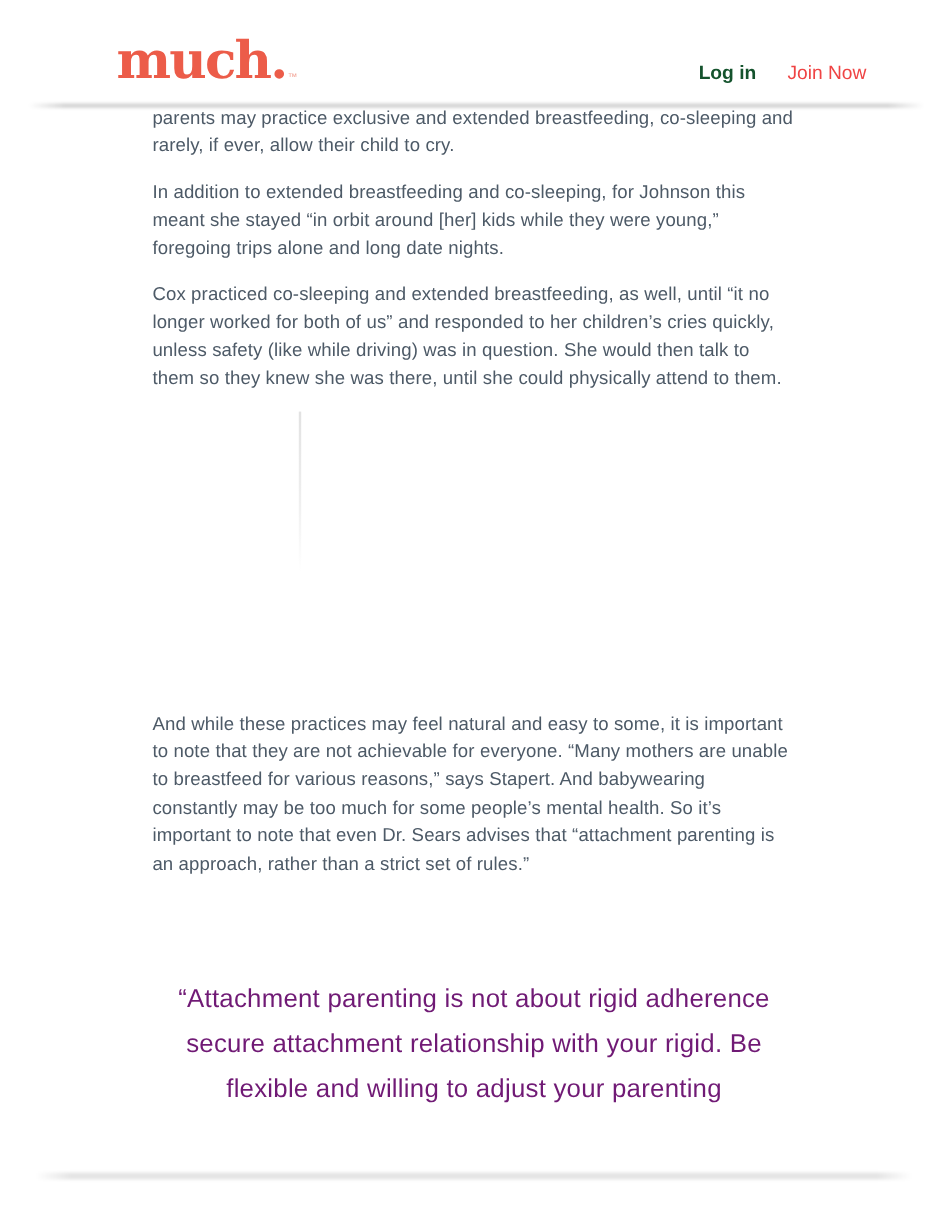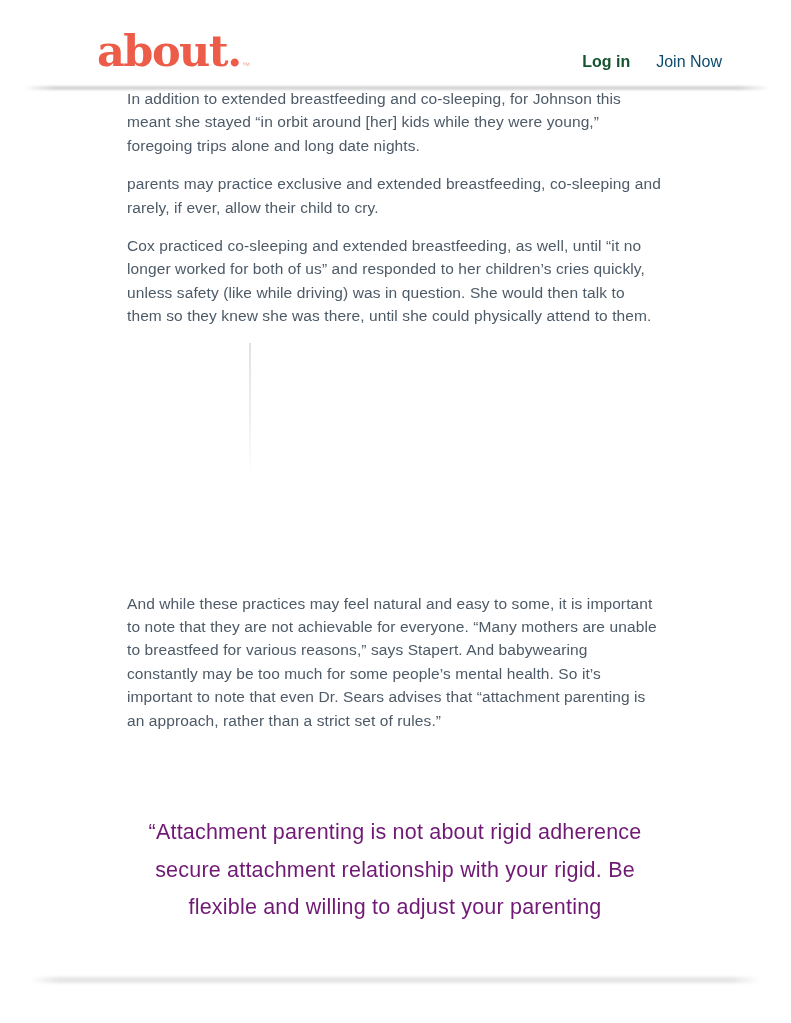--- a/index.html
+++ b/index.html
@@ -96,21 +96,21 @@
     gap: 26px;
     font-size: 16px;
   }
   .login-link {
     color: #14532d;
     font-weight: 700;
     text-decoration: none;
     cursor: pointer;
   }
   .join-link {
-    color: #0c4a6e;
+    color: #ef4444;
     font-weight: 400;
     text-decoration: none;
     cursor: pointer;
   }
   .header-shadow {
     position: absolute;
     top: 86px;
     left: 24px;
     width: 746px;
     height: 4px;
@@ -143,39 +143,39 @@
     border-radius: 3px;
     z-index: 11;
   }
 </style>
 </head>
 <body>
 
 <div class="page">
 
   <div class="article">
+    <p>parents may practice exclusive and extended breastfeeding, co-sleeping and rarely, if ever, allow their child to cry.</p>
     <p>In addition to extended breastfeeding and co-sleeping, for Johnson this meant she stayed “in orbit around [her] kids while they were young,” foregoing trips alone and long date nights.</p>
-    <p>parents may practice exclusive and extended breastfeeding, co-sleeping and rarely, if ever, allow their child to cry.</p>
     <p>Cox practiced co-sleeping and extended breastfeeding, as well, until “it no longer worked for both of us” and responded to her children’s cries quickly, unless safety (like while driving) was in question. She would then talk to them so they knew she was there, until she could physically attend to them.</p>
 
     <div class="embed-placeholder">
       <div class="embed-line"></div>
     </div>
 
     <p>And while these practices may feel natural and easy to some, it is important to note that they are not achievable for everyone. “Many mothers are unable to breastfeed for various reasons,” says Stapert. And babywearing constantly may be too much for some people’s mental health. So it’s important to note that even Dr. Sears advises that “attachment parenting is an approach, rather than a strict set of rules.”</p>
 
     <blockquote class="pull-quote">
       <span class="ql">“Attachment parenting is not about rigid adherence</span>
       <span class="ql">secure attachment relationship with your rigid. Be</span>
       <span class="ql">flexible and willing to adjust your parenting</span>
     </blockquote>
   </div>
 
   <header class="header">
-    <a class="logo"><span>about.</span><span class="tm">™</span></a>
+    <a class="logo"><span>much.</span><span class="tm">™</span></a>
     <nav class="header-nav">
       <a class="login-link">Log in</a>
       <a class="join-link">Join Now</a>
     </nav>
   </header>
   <div class="header-shadow"></div>
 
   <div class="bottom-shadow"></div>
   <div class="bottom-bar"></div>
 

